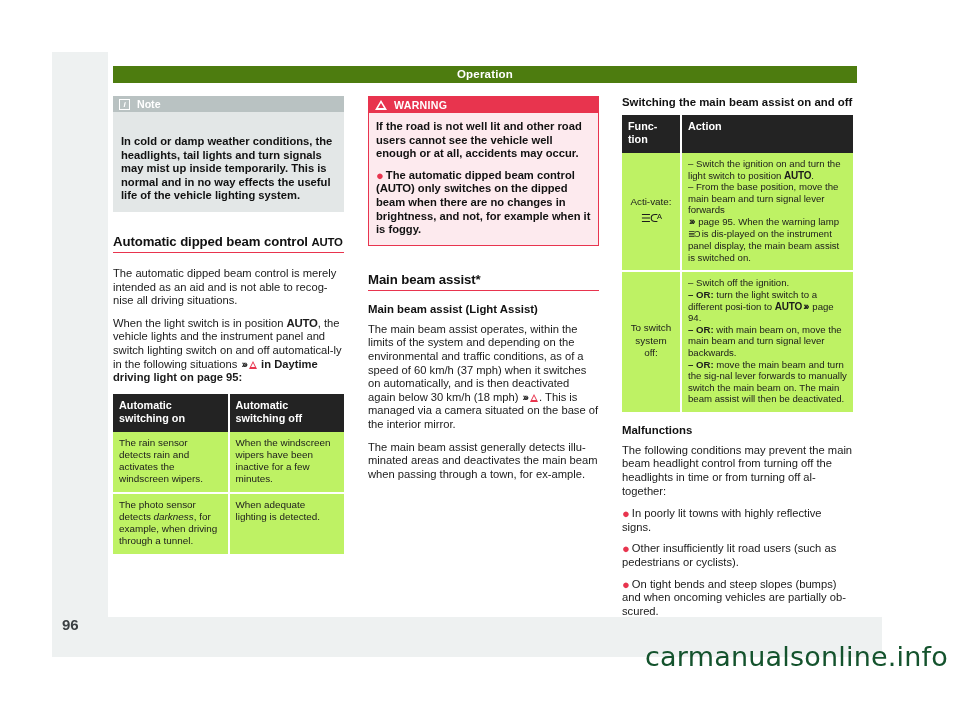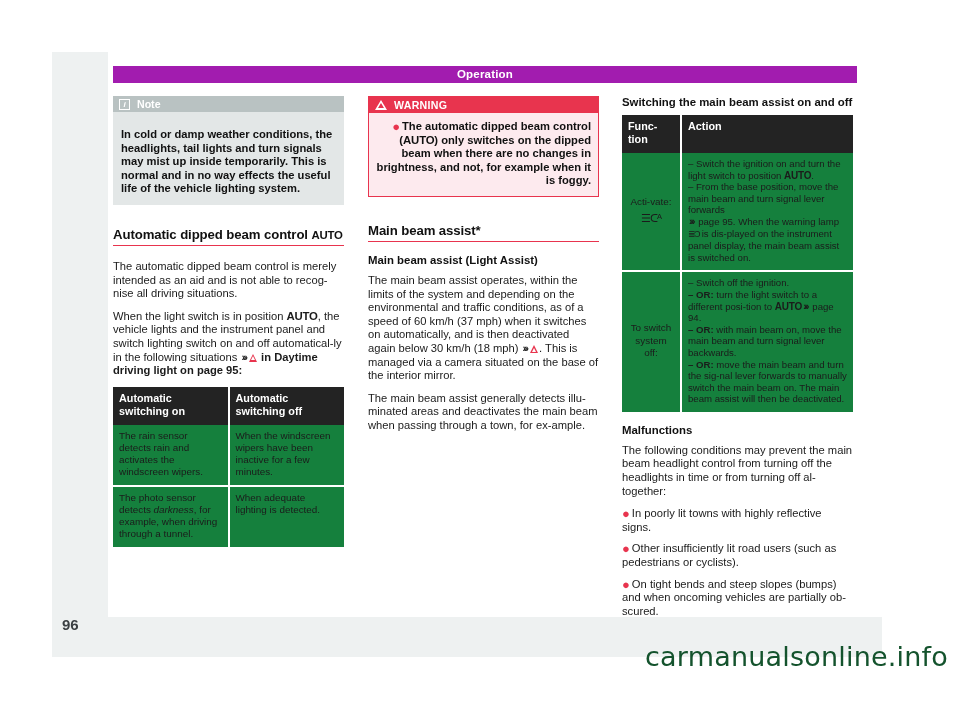--- a/index.html
+++ b/index.html
@@ -43,21 +43,21 @@
     text-align: left;
   }
 
   
   #running-head {
     position: absolute;
     left: 113px;
     top: 66px;
     width: 744px;
     height: 17px;
-    background: #a21caf;
+    background: #4d7c0f;
     color: #ffffff;
     font-size: 11.5px;
     font-weight: bold;
     text-align: center;
     line-height: 17px;
     letter-spacing: .2px;
   }
 
   
   .col {
@@ -112,21 +112,21 @@
     border: 1.4px solid #ffffff;
     color: #ffffff;
     font-size: 8px;
     font-weight: bold;
     font-style: italic;
     line-height: 9px;
     text-align: center;
     box-sizing: border-box;
   }
   .notebox .bdy {
-    padding: 16px 8px 9px 8px;
+    padding: 23px 8px 9px 8px;
   }
   .notebox .bdy p {
     margin: 0;
     font-size: 11.2px;
     line-height: 13.6px;
     font-weight: bold;
     color: #111111;
   }
 
   
@@ -166,21 +166,21 @@
     border-bottom: 5.4px solid #e8344e;
   }
   .warnbox .bdy { padding: 7px 7px 8px 7px; }
   .warnbox .bdy p {
     margin: 0 0 8px 0;
     font-size: 11.2px;
     line-height: 13.6px;
     font-weight: bold;
     color: #111111;
   }
-  .warnbox .bdy p:last-child { margin-bottom: 0; text-align: right; }
+  .warnbox .bdy p:last-child { margin-bottom: 0; }
   .wdot {
     color: #e8344e;
     font-size: 13px;
     line-height: 11px;
     vertical-align: -1px;
     margin-right: 2px;
   }
 
   
   .sec-head {
@@ -214,21 +214,21 @@
     font-size: 10.8px;
     line-height: 13px;
     font-weight: bold;
     text-align: left;
     vertical-align: top;
     padding: 5px 6px 7px 6px;
     border-right: 2px solid #ffffff;
   }
   table.tbl th:last-child { border-right: none; }
   table.tbl td {
-    background: #15803d;
+    background: #bef264;
     color: #1b1b1b;
     font-size: 9.9px;
     line-height: 12px;
     vertical-align: top;
     padding: 5px 6px 7px 6px;
     border-right: 2px solid #ffffff;
     border-bottom: 2px solid #ffffff;
   }
   table.tbl td:last-child { border-right: none; }
   table.tbl tr:last-child td { border-bottom: none; }
@@ -369,20 +369,21 @@
 </div>
 
 <div class="col" id="col2">
 
   <div class="warnbox">
     <div class="hdr">
       <span class="icon-warn"></span>
       <span class="ttl">WARNING</span>
     </div>
     <div class="bdy">
+      <p>If the road is not well lit and other road users cannot see the vehicle well enough or at all, accidents may occur.</p>
       <p><span class="wdot">●</span><span>The automatic dipped beam control (</span><span class="auto">AUTO</span><span>) only switches on the dipped beam when there are no changes in brightness, and not, for example when it is foggy.</span></p>
     </div>
   </div>
 
   <div class="sec-head tight">Main beam assist*</div>
 
   <p class="sub-head">Main beam assist (Light Assist)</p>
 
   <p class="body"><span>The main beam assist operates, within the limits of the system and depending on the environmental and traffic conditions, as of a speed of 60 km/h (37 mph) when it switches on automatically, and is then deactivated again below 30 km/h (18 mph) </span><span class="arrows b">›››</span><span class="tri-inline"></span><span>. This is managed via a camera situated on the base of the interior mirror.</span></p>
 

